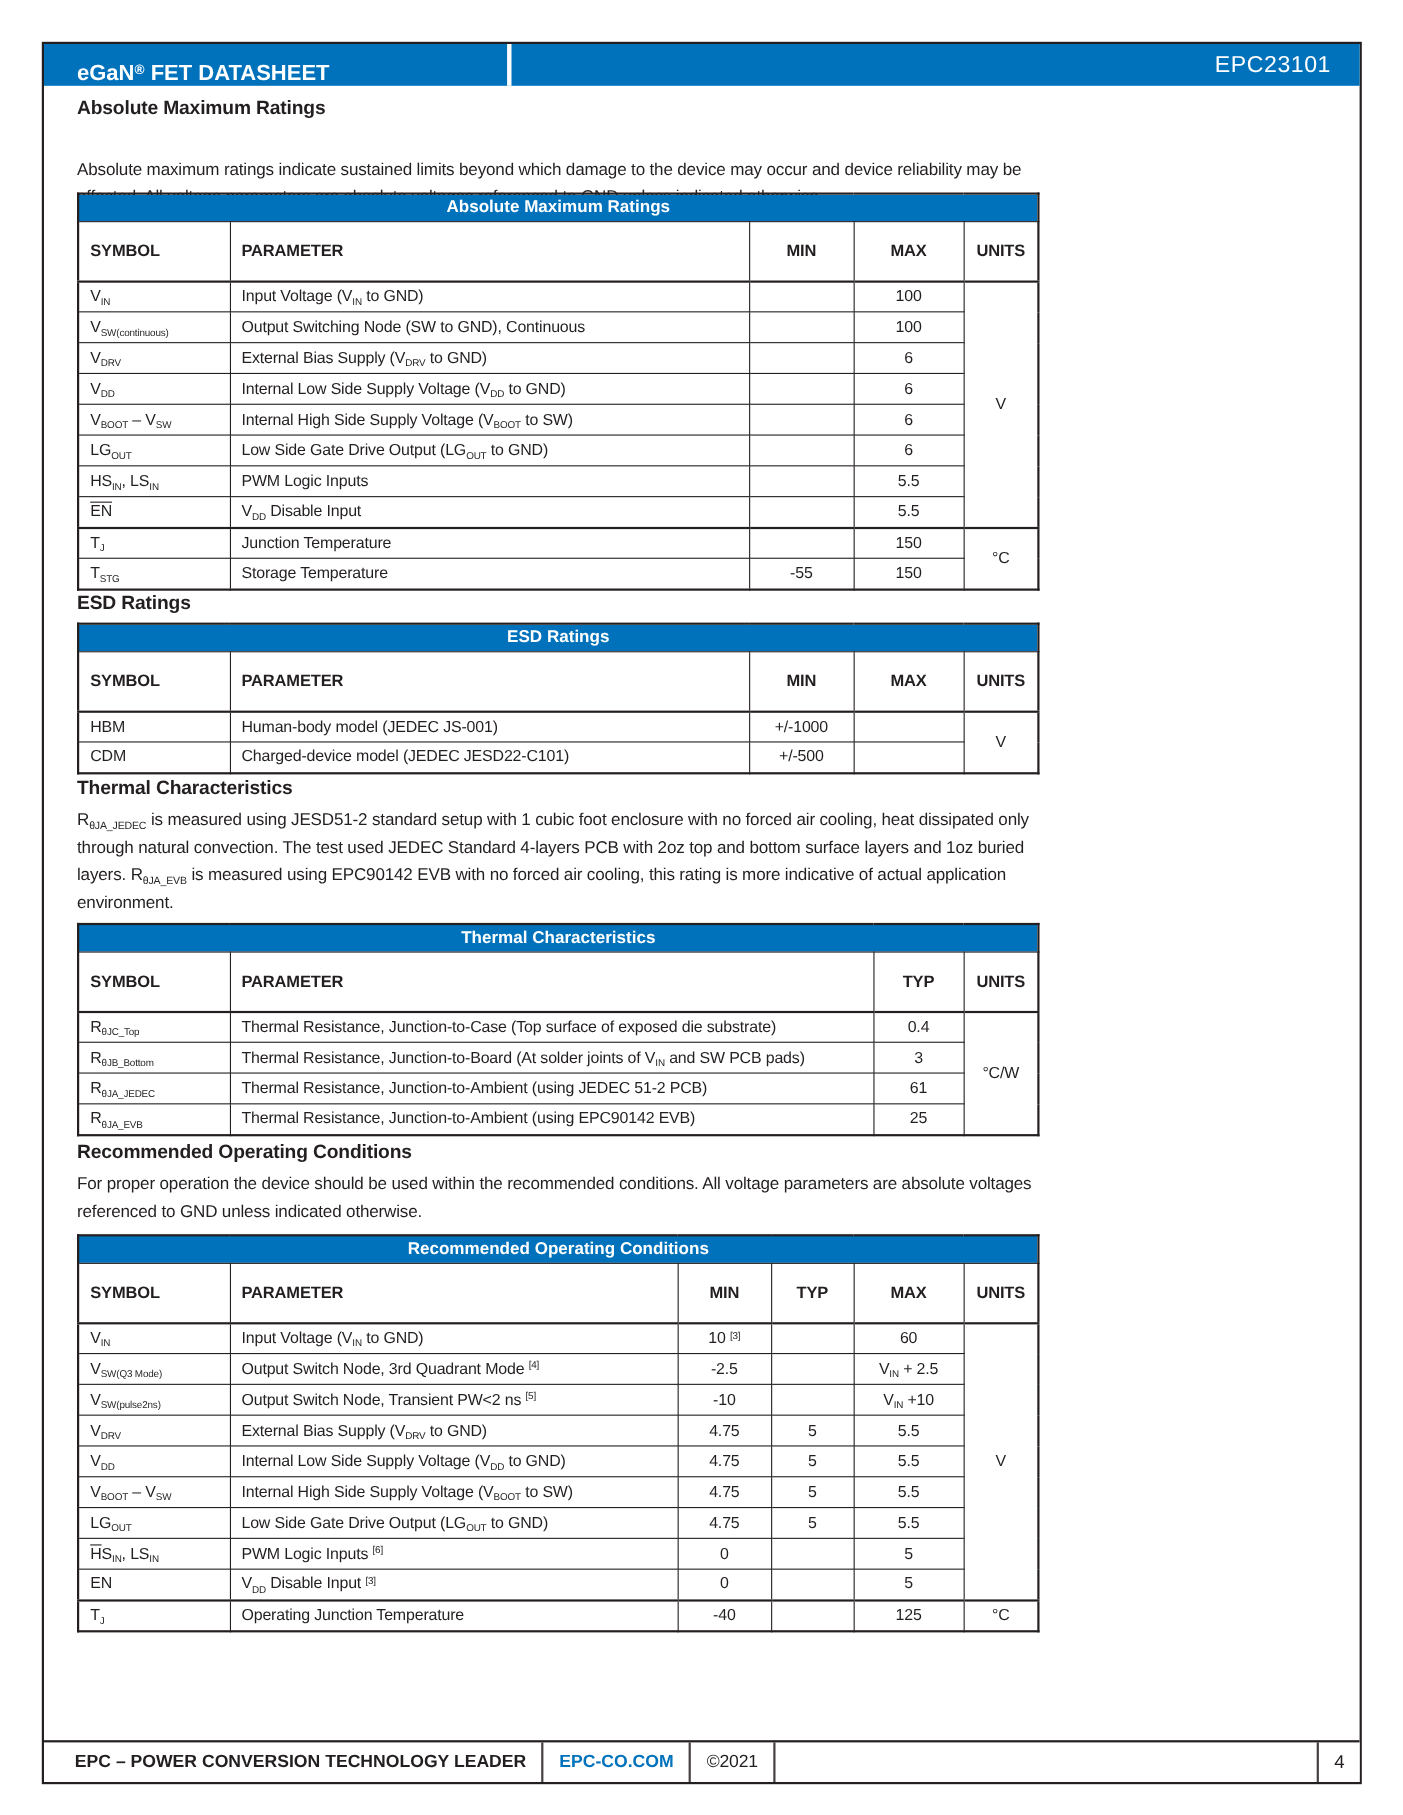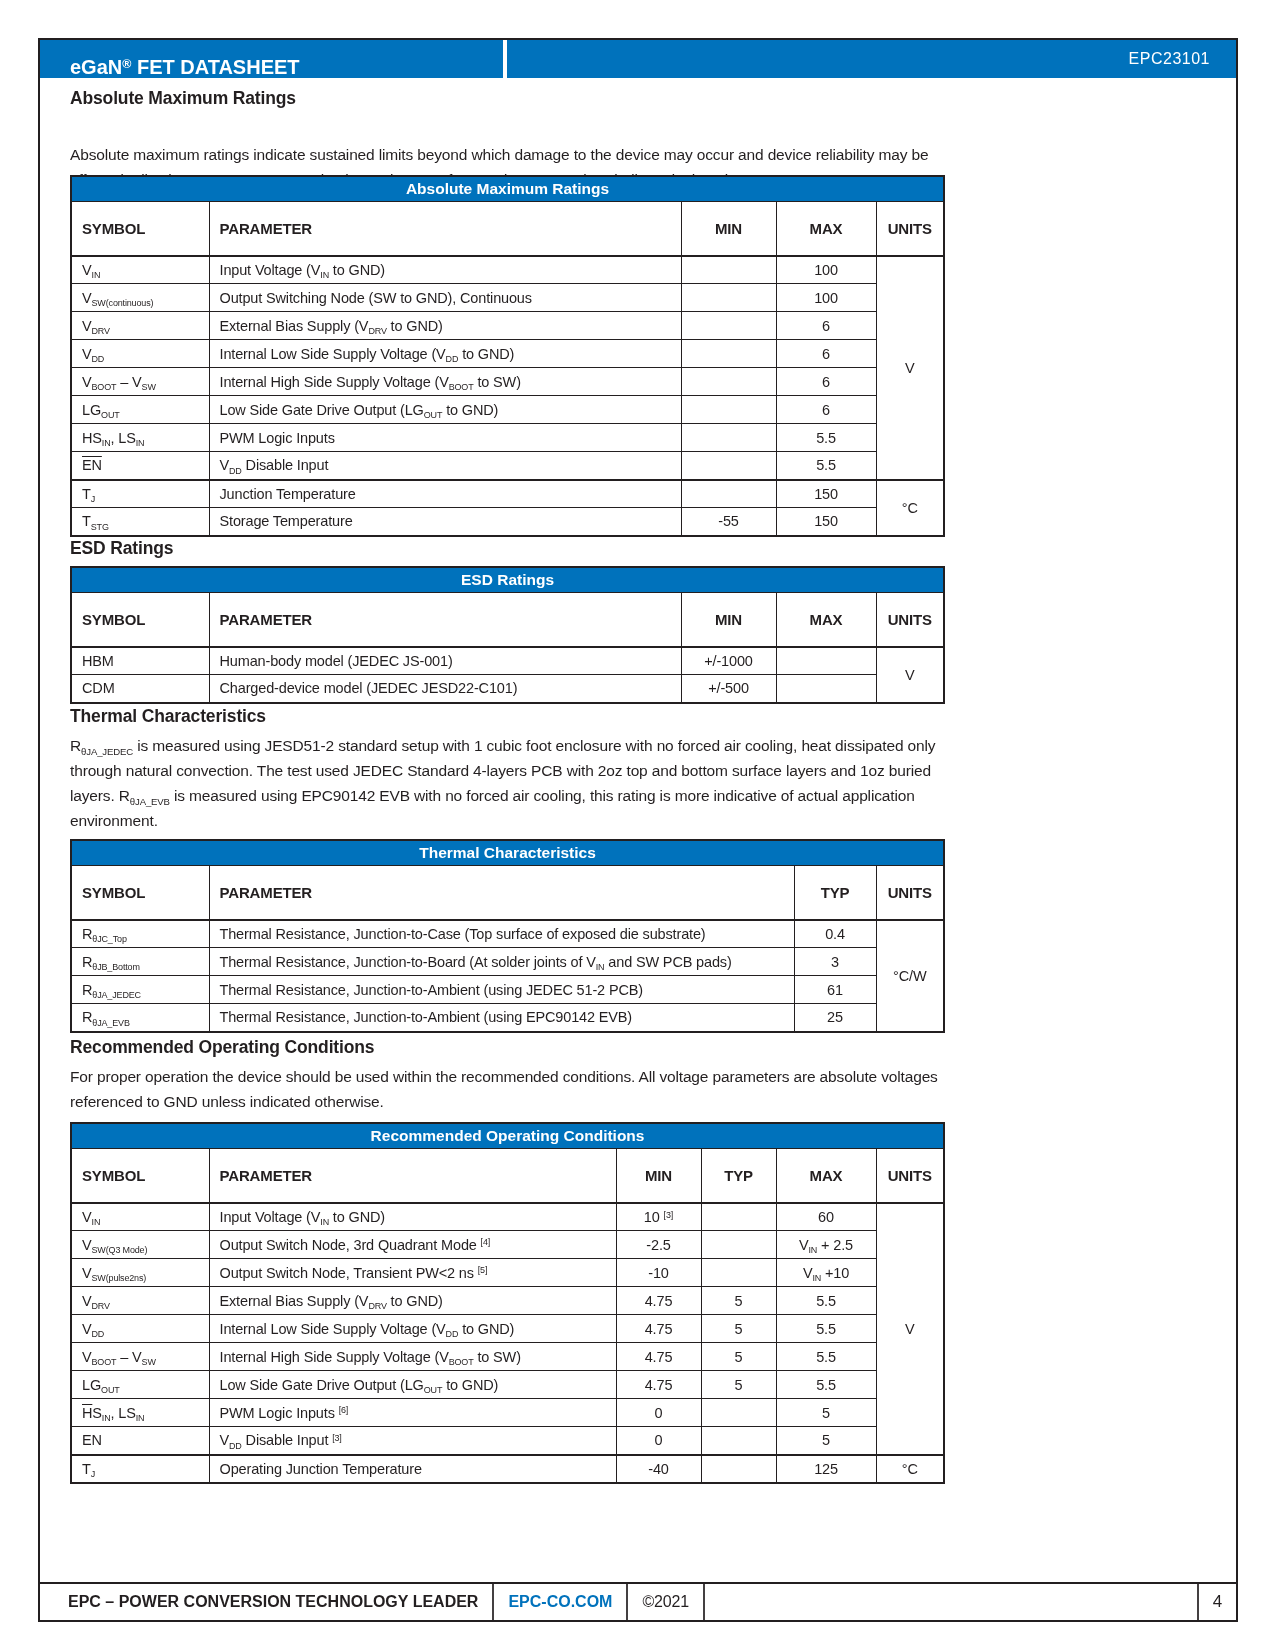--- a/index.html
+++ b/index.html
@@ -10,25 +10,25 @@
     font-family:"Liberation Sans", sans-serif; color:var(--ink);
     letter-spacing:-0.15px;
   }
   
   .frame {
     position:absolute; left:38px; top:38px; width:1200px; height:1584px;
     border:2px solid var(--ink); background:#fff;
   }
   
   .topbar { position:absolute; top:0; left:0; right:0; height:38px; background:var(--blue); display:flex; align-items:stretch; }
-  .tb-left { width:463px; display:flex; align-items:center; padding-left:30px;margin-top:16px; }
+  .tb-left { width:421px; display:flex; align-items:center; padding-left:30px;margin-top:16px; }
   .tb-div { width:4px; background:#ffffff; }
   .tb-right { flex:1; display:flex; align-items:center; justify-content:flex-end; padding-right:26px; }
   .tb-title { color:#fff; font-weight:bold; font-size:20px; letter-spacing:0; }
-  .tb-part { color:#fff; font-size:16px; letter-spacing:0.5px;margin-left:16px; }
+  .tb-part { color:#fff; font-size:21px; letter-spacing:0.5px;margin-left:16px; }
   
   .h2 { position:absolute; margin:0; font-size:17.5px; font-weight:bold; color:var(--ink); }
   .intro { position:absolute; margin:0; font-size:15.5px; line-height:25px; color:var(--ink); }
   
   table.dtable { position:absolute; border-collapse:collapse; table-layout:fixed; width:873px;
                  font-size:14.5px; color:var(--ink); border:2px solid var(--ink); }
   .dtable th, .dtable td { border:1px solid var(--ink); overflow:hidden; }
   .dtable tr.ttl th {
     background:var(--blue); color:#fff; font-weight:bold; font-size:15.5px;
     height:25px; padding:1px 4px; text-align:center; letter-spacing:0;

